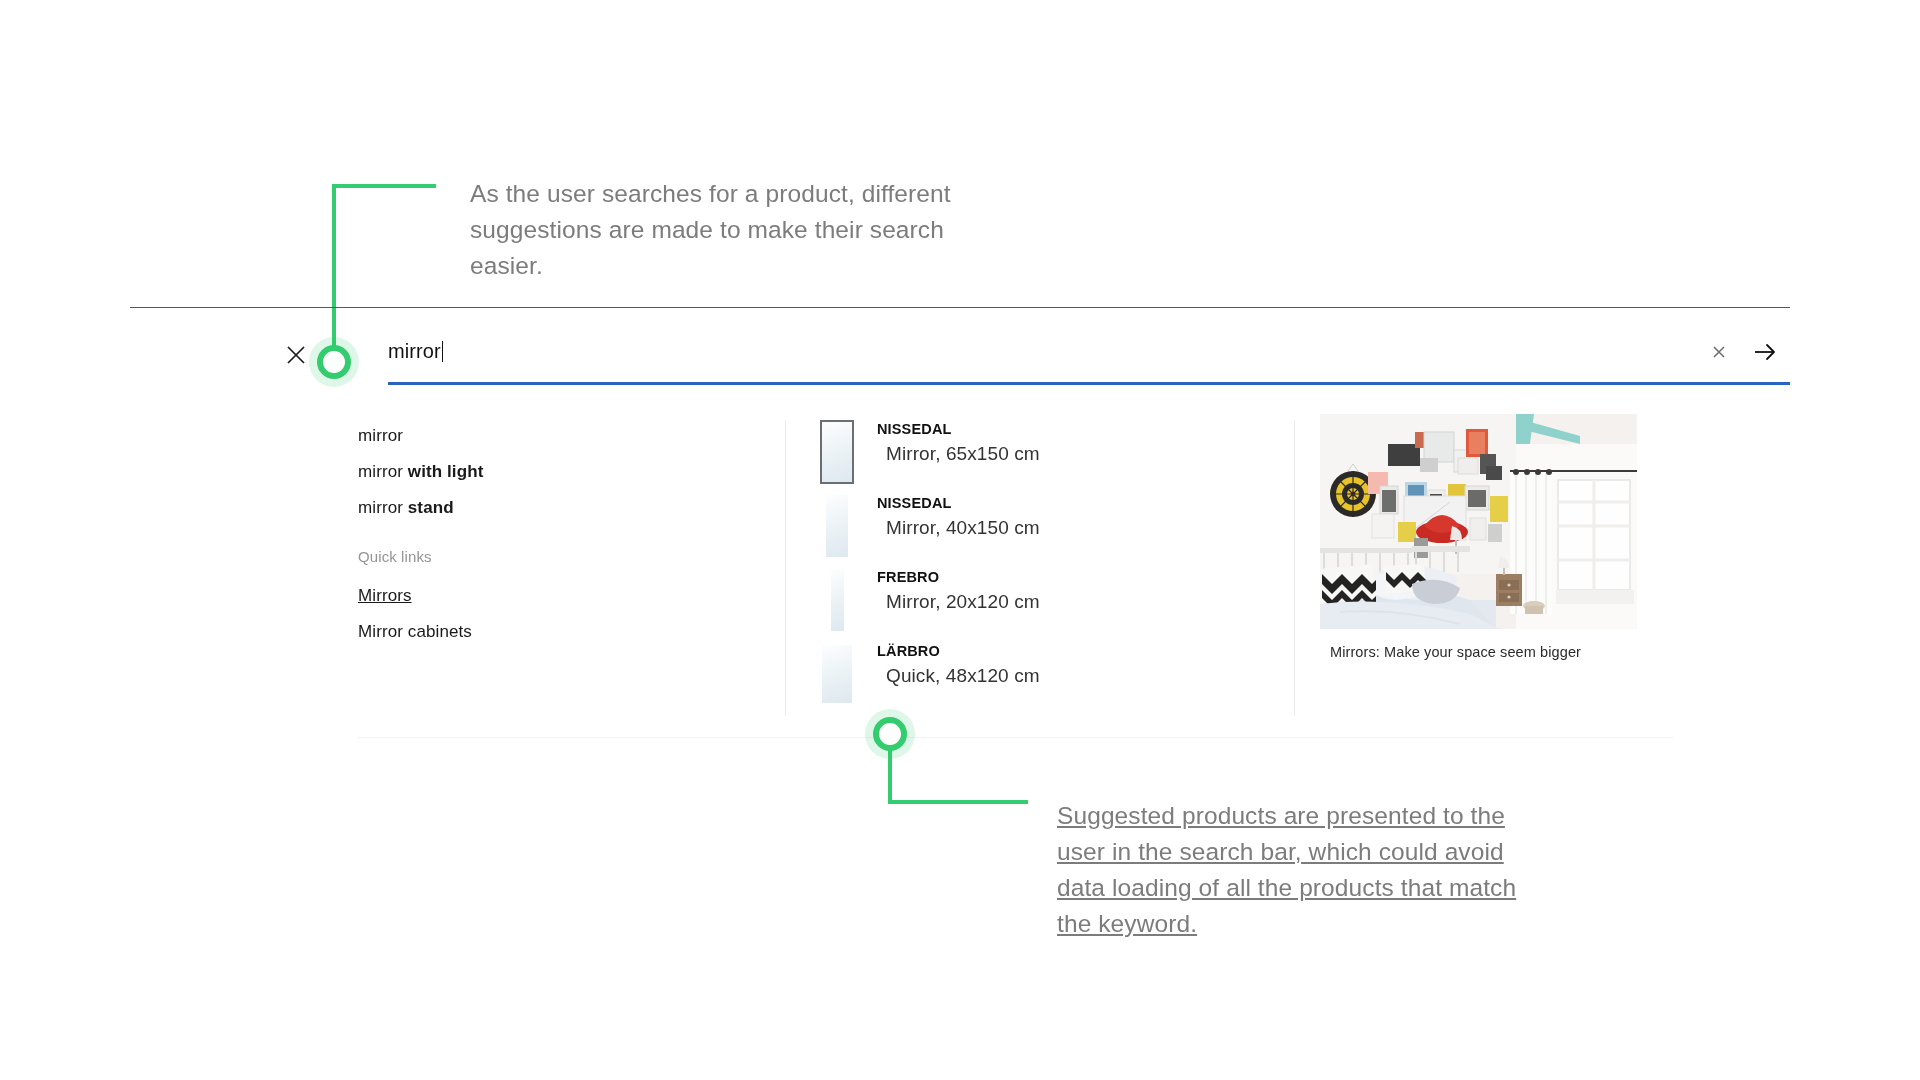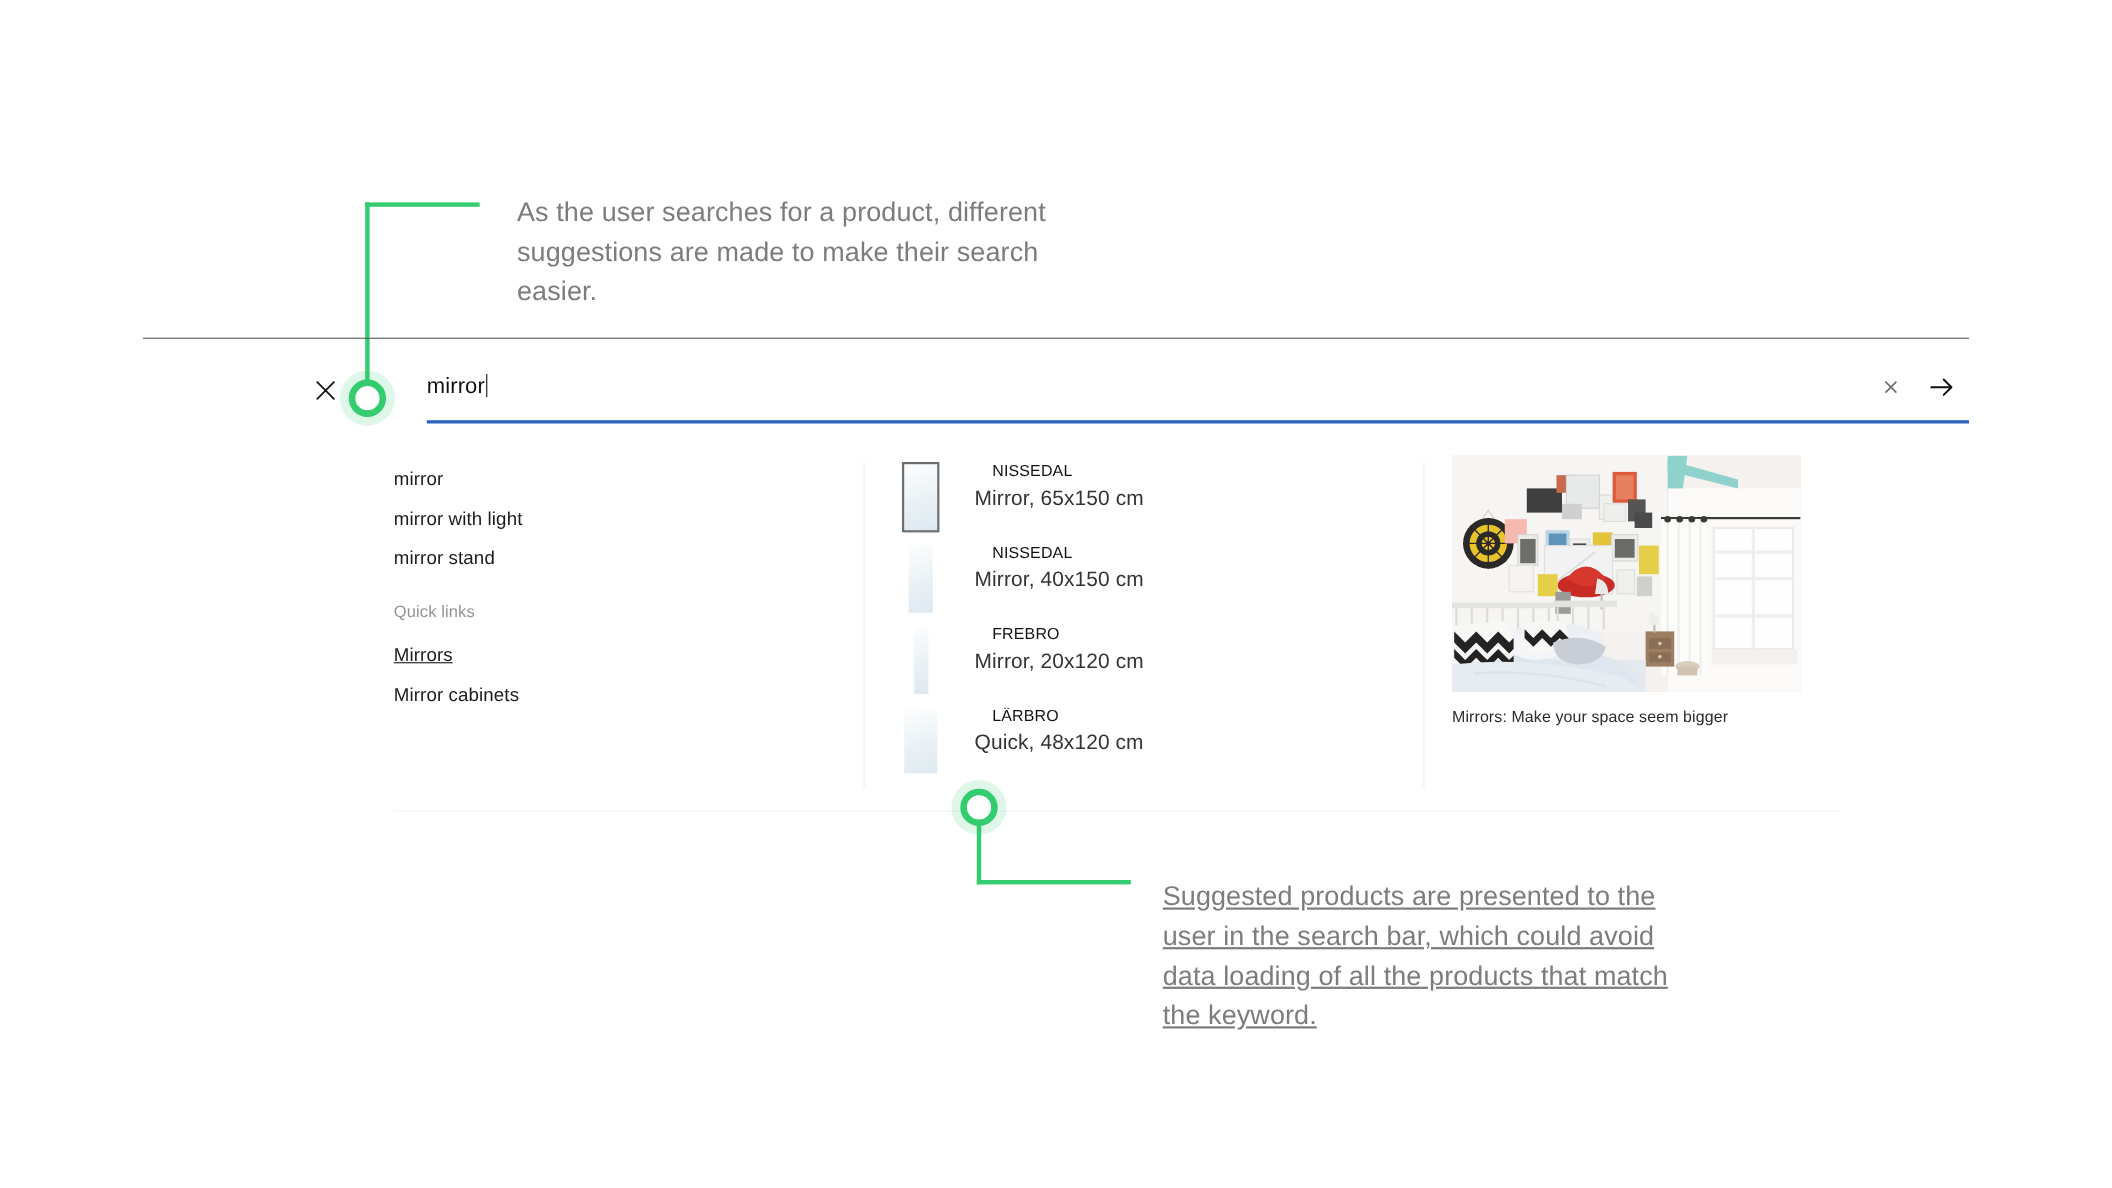--- a/index.html
+++ b/index.html
@@ -84,21 +84,21 @@
     border-bottom: 1px solid #f2f2f2;
   }
 
   
   #col-suggestions { position: absolute; left: 0; top: 0; width: 427px; height: 100%; }
   .sugg {
     position: absolute; left: 0;
     font-size: 17px; color: #1a1a1a; letter-spacing: .1px;
     white-space: nowrap;
   }
-  .sugg b { font-weight: 400; margin-top: 16px; }
+  .sugg b { font-weight: 700; margin-top: 16px; }
   .sugg-0 { top: 26px; }
   .sugg-1 { top: 62px; }
   .sugg-2 { top: 98px; }
   #quick-links-label {
     position: absolute; left: 0; top: 148px;
     font-size: 15px; color: #949494; letter-spacing: .1px;
   }
   .qlink {
     position: absolute; left: 0;
     font-size: 17px; color: #1a1a1a; letter-spacing: .1px;
@@ -121,37 +121,37 @@
   .thumb-wrap {
     position: absolute; left: 0; top: 0;
     width: 46px; height: 74px;
     display: flex; align-items: center; justify-content: center;
   }
   .mirror {
     background: linear-gradient(160deg,#fdfefe 0%,#eef4f7 42%,#dde8ef 100%);
   }
   .m-framed { border: 2px solid #6b6f73; }
   .p-name {
-    position: absolute; left: 88px; top: 6px;
-    font-size: 14.5px; font-weight: 400; color: #111; letter-spacing: .15px;
+    position: absolute; left: 63px; top: 6px;
+    font-size: 14.5px; font-weight: 700; color: #111; letter-spacing: .15px;
   }
   .p-desc {
     position: absolute; left: 72px; top: 28px;
     font-size: 19px; color: #333; letter-spacing: .1px;
   }
 
   
   #col-promo { position: absolute; left: 962px; top: 0; width: 353px; height: 100%; }
   #promo-img {
     position: absolute; left: 0; top: 14px;
     width: 317px; height: 215px;
     overflow: hidden; background: #f3efec;
   }
   #promo-caption {
-    position: absolute; left: 0; top: 244px;
+    position: absolute; left: 10px; top: 244px;
     font-size: 14.5px; color: #2b2b2b; letter-spacing: .1px;
   }
   #promo-img svg { display: block; width: 100%; height: 100%; }
 </style>
 </head>
 <body>
 
 <div id="stage">
 
   <div class="callout-text" id="callout-top">As the user searches for a product, different suggestions are made to make their search easier.</div>

